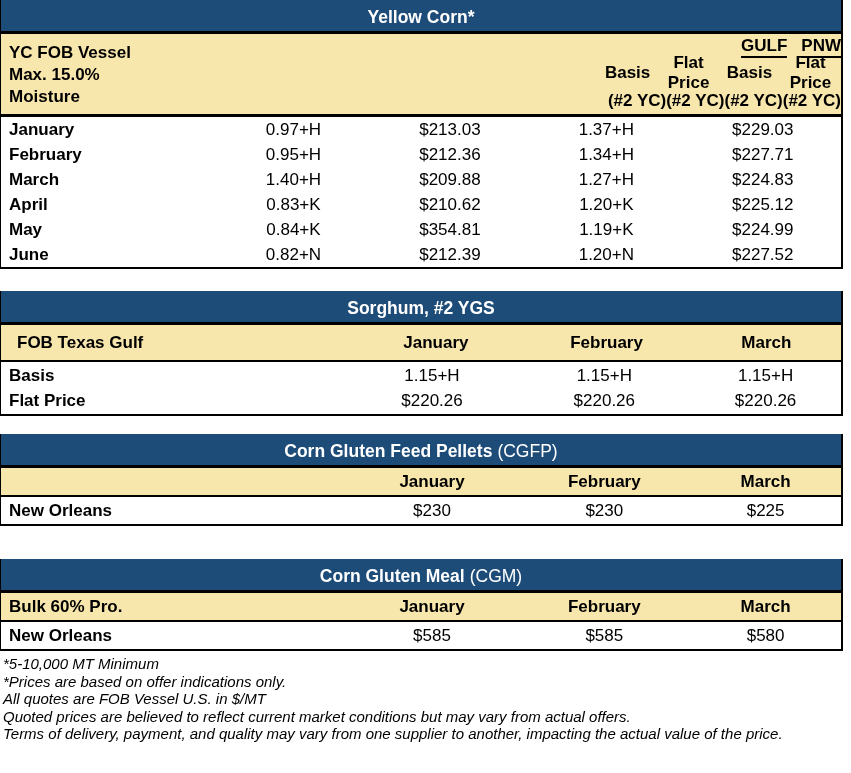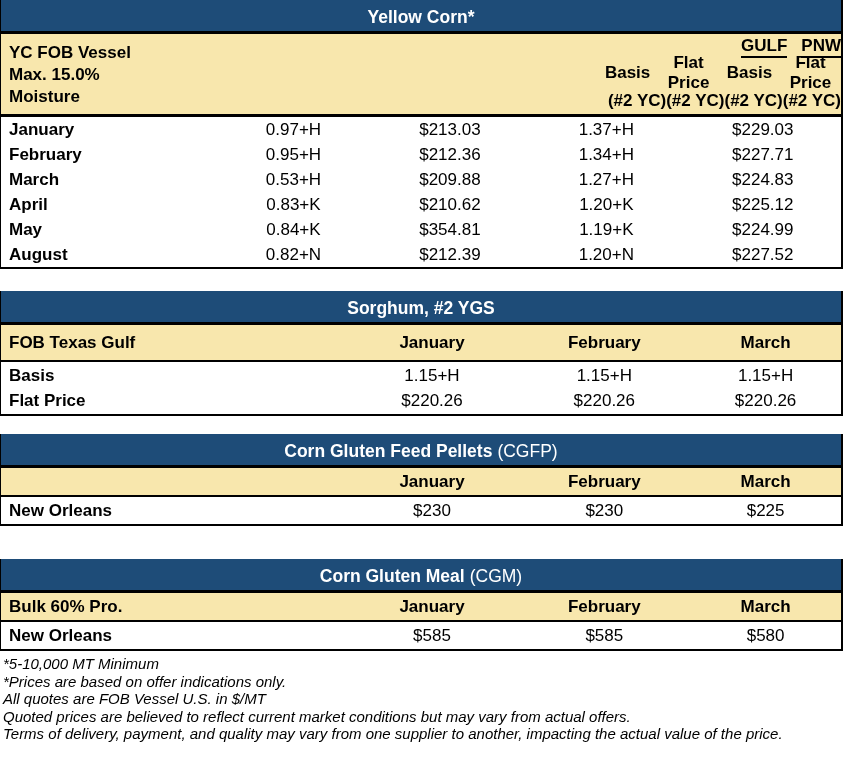--- a/index.html
+++ b/index.html
@@ -41,21 +41,21 @@
   .subh-row { display:flex; height:26px; align-items:center; }
   .colh { width:25%; text-align:center; font-weight:bold; }
   .yc-body { background:#fff; }
   .yc-row { display:flex; height:25px; align-items:center; }
   .yc-row .c0 { width:215px; padding-left:8px; font-weight:bold; }
   .yc-row .c  { width:157px; text-align:center; }
 
   
   .m-row { display:flex; align-items:center; }
   .m-head { background:var(--cream); border-bottom:2px solid var(--ink); font-weight:bold; }
-  .m-head.tall { height:37px; }
+  .m-head.tall { height:37px;padding-left:8px; }
   .m-head.short { height:29px; }
   .m-c0 { width:345px; padding-left:8px; }
   .m-c1 { width:173px; text-align:center; }
   .m-c2 { width:172px; text-align:center; }
   .m-c3 { width:151px; text-align:center; }
   .m-body-row { height:25px; background:#fff; }
   .m-body-row .m-c0 { font-weight:bold; }
   .m-body-row.h27 { height:27px; }
   .sorghum-body { padding:1px 0; }
 
@@ -106,41 +106,41 @@
       </div>
       <div class="yc-row">
         <div class="c0">February</div>
         <div class="c">0.95+H</div>
         <div class="c">$212.36</div>
         <div class="c">1.34+H</div>
         <div class="c">$227.71</div>
       </div>
       <div class="yc-row">
         <div class="c0">March</div>
-        <div class="c">0.53+H</div>
+        <div class="c">1.40+H</div>
         <div class="c">$209.88</div>
         <div class="c">1.27+H</div>
         <div class="c">$224.83</div>
       </div>
       <div class="yc-row">
         <div class="c0">April</div>
         <div class="c">0.83+K</div>
         <div class="c">$210.62</div>
         <div class="c">1.20+K</div>
         <div class="c">$225.12</div>
       </div>
       <div class="yc-row">
         <div class="c0">May</div>
         <div class="c">0.84+K</div>
         <div class="c">$354.81</div>
         <div class="c">1.19+K</div>
         <div class="c">$224.99</div>
       </div>
       <div class="yc-row">
-        <div class="c0">August</div>
+        <div class="c0">June</div>
         <div class="c">0.82+N</div>
         <div class="c">$212.39</div>
         <div class="c">1.20+N</div>
         <div class="c">$227.52</div>
       </div>
     </div>
   </div>
 
   <div class="gap g22"></div>
 

